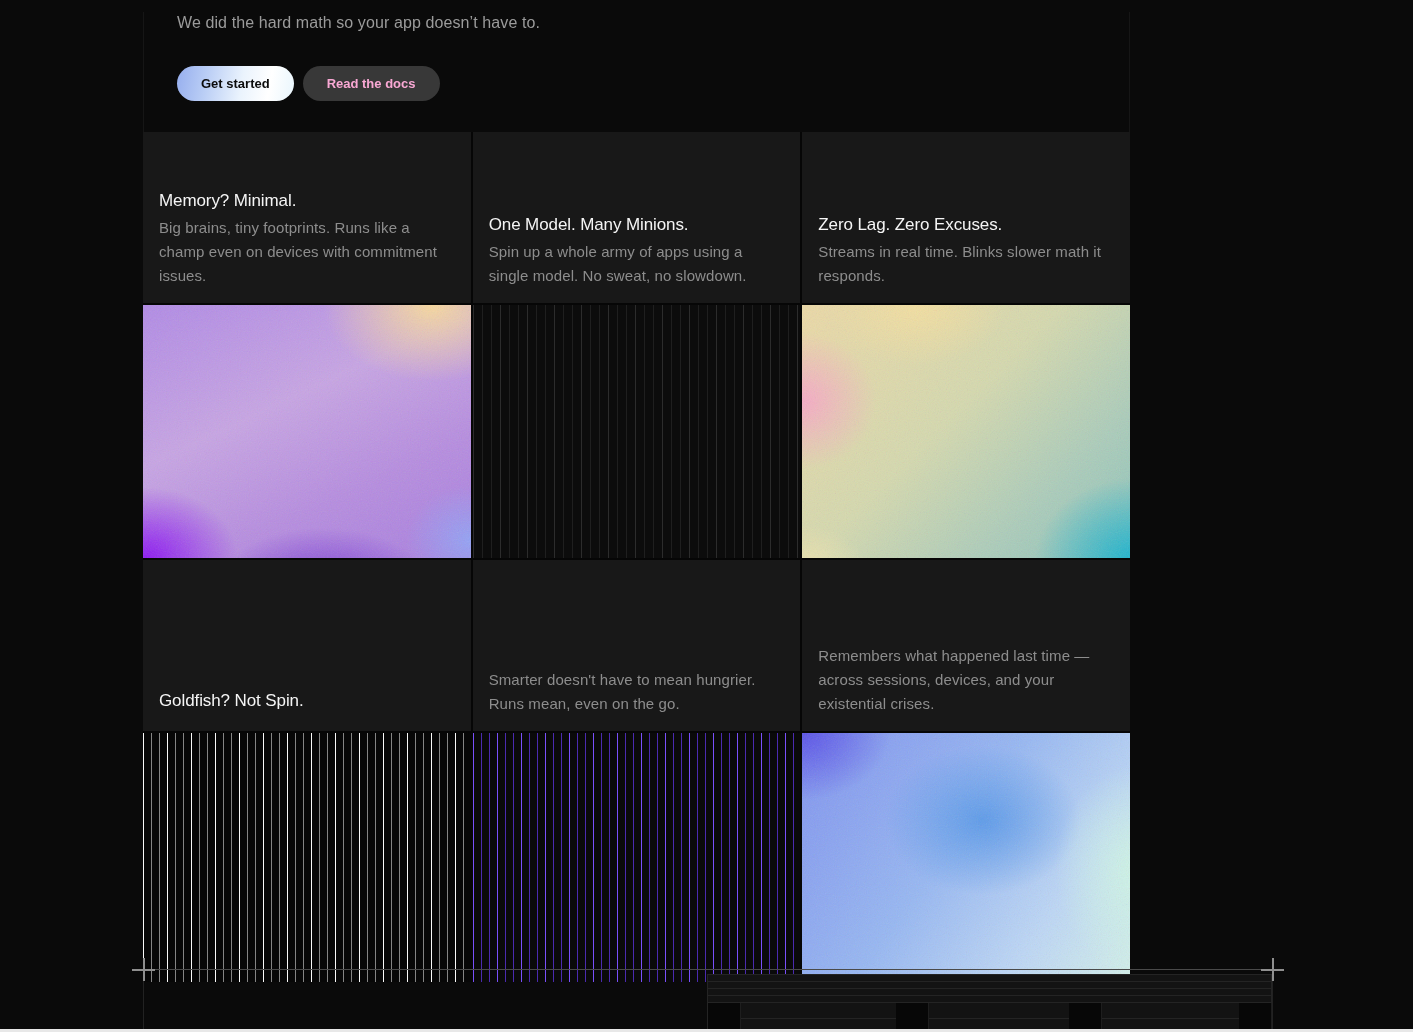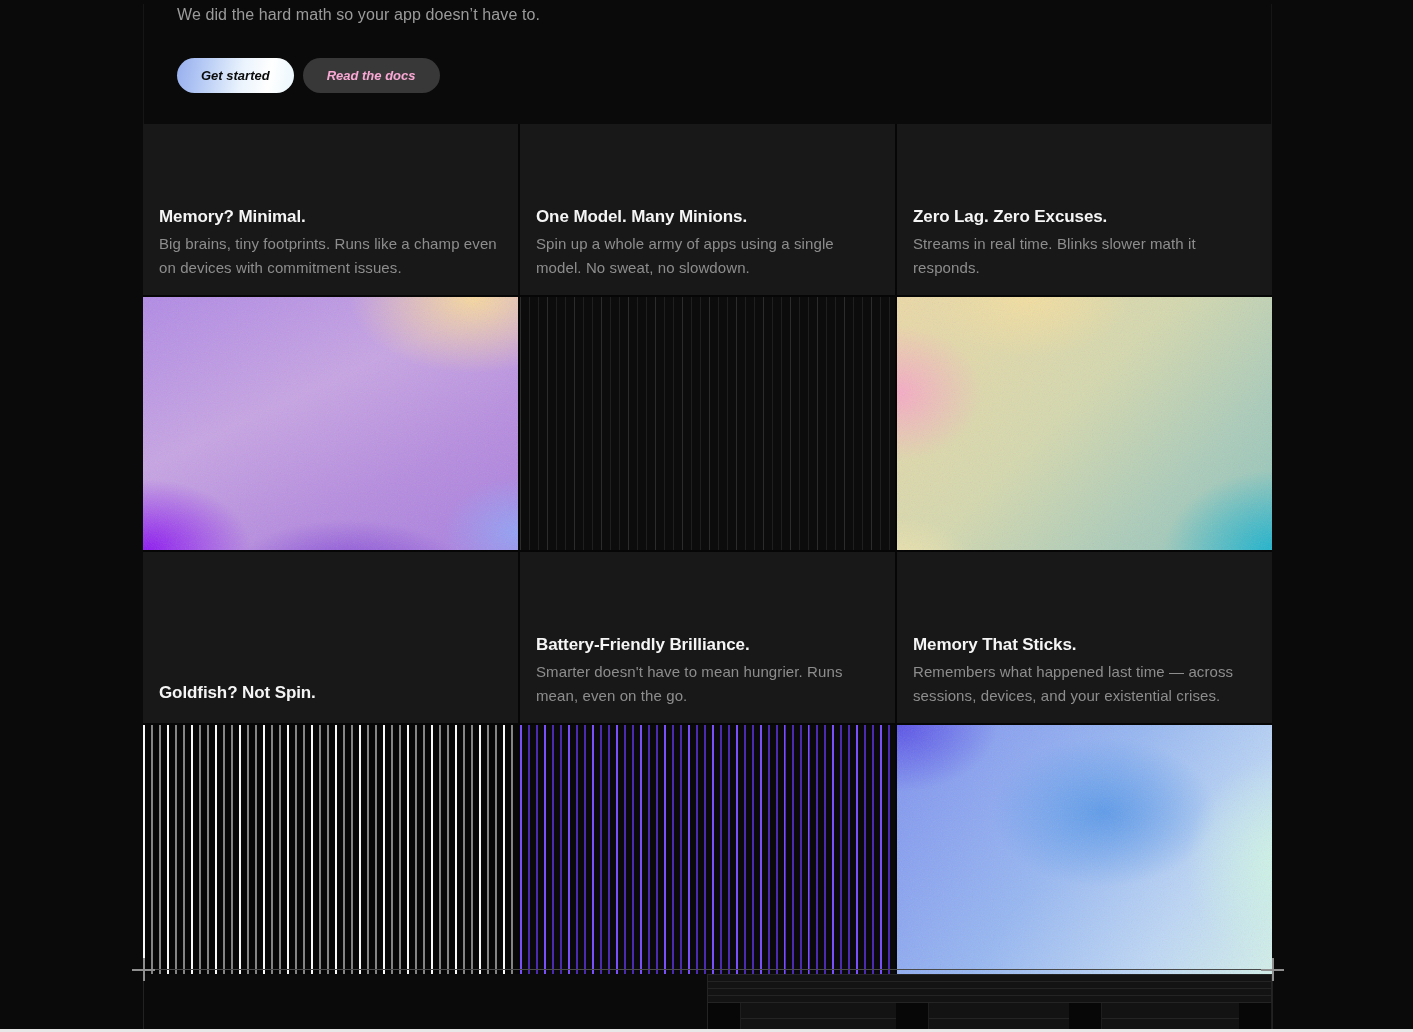--- a/index.html
+++ b/index.html
@@ -4,38 +4,38 @@
 <style>
   * { margin:0; padding:0; box-sizing:border-box; }
   html,body { width:1413px; height:1032px; overflow:hidden; }
   body {
     background:#0a0a0a;
     font-family:"Liberation Sans", sans-serif;
     position:relative;
   }
   .viewport { position:absolute; inset:0; }
   .content {
-    position:absolute; left:143px; top:4px; width:1129px; height:970px;
+    position:absolute; left:143px; top:12px; width:987px; height:970px;
   }
 
   
   .hero {
     position:relative; height:120px; background:#0a0a0a;
     border-left:1px solid #161616; border-right:1px solid #161616;
     padding:0 32px;
   }
   .hero-subtitle {
     position:absolute; top:2px; left:33px;
     font-size:16px; color:#9b9b9b; letter-spacing:0.1px;
   }
   .hero-buttons { position:absolute; top:54px; left:33px; display:flex; gap:9px; }
   .btn {
     height:35px; border:none; border-radius:18px; padding:0 24px;
     font-family:"Liberation Sans", sans-serif;
-    font-size:13px; font-weight:bold; cursor:pointer; display:flex; align-items:center;font-style:italic;
+    font-size:13px; font-weight:bold; cursor:pointer; display:flex; align-items:center;
   }
   .btn-primary {
     background:linear-gradient(100deg,#96aeee 0%,#b9cdf5 25%,#eaf3fd 55%,#ffffff 78%,#e9f6fd 100%);
     color:#0b0b0b;
   }
   .btn-secondary { background:#383838; color:#f9a8d4; }
 
   
   .features {
     display:grid;
@@ -43,21 +43,21 @@
     grid-template-rows:171px 253px 171px 249px;
     gap:2px;
     background:#060606;
   }
   .feature-text {
     background:#181818;
     display:flex; flex-direction:column; justify-content:flex-end;
     padding:0 18px 15px 16px;
   }
   .feature-title {
-    font-size:17px; font-weight:700; color:#f5f5f5; letter-spacing:-0.1px; margin-bottom:5px;
+    font-size:17px; font-weight:400; color:#f5f5f5; letter-spacing:-0.1px; margin-bottom:5px;
   }
   .feature-desc {
     font-size:15px; color:#8d8d8d; line-height:24px; letter-spacing:0.1px;
   }
   .feature-media { position:relative; overflow:hidden; background:#111; }
   .grain { position:absolute; inset:0; width:100%; height:100%; display:block; }
 
   .media-gradient-purple {
     background:
       radial-gradient(60% 55% at 88% 0%, #f8d99e 0%, rgba(248,217,158,0) 55%),
@@ -172,25 +172,23 @@
               <feTurbulence type="fractalNoise" baseFrequency="0.9" numOctaves="2" stitchTiles="stitch"></feTurbulence>
             </filter>
           <rect width="100%" height="100%" filter="url(#g-b)" opacity="0.16"></rect>
         </svg>
       </div>
 
       <div class="feature-text">
         <div class="feature-title">Goldfish? Not Spin.</div>
       </div>
       <div class="feature-text">
-        <div class="feature-title">Battery-Friendly Brilliance.</div>
         <div class="feature-desc">Smarter doesn't have to mean hungrier. Runs mean, even on the go.</div>
       </div>
       <div class="feature-text">
-        <div class="feature-title">Memory That Sticks.</div>
         <div class="feature-desc">Remembers what happened last time — across sessions, devices, and your existential crises.</div>
       </div>
 
       <div class="feature-media media-stripes-white"></div>
       <div class="feature-media media-stripes-purple"></div>
       <div class="feature-media media-gradient-blue">
         <svg class="grain">
           <filter id="g-c">
               <feTurbulence type="fractalNoise" baseFrequency="0.9" numOctaves="2" stitchTiles="stitch"></feTurbulence>
             </filter>

